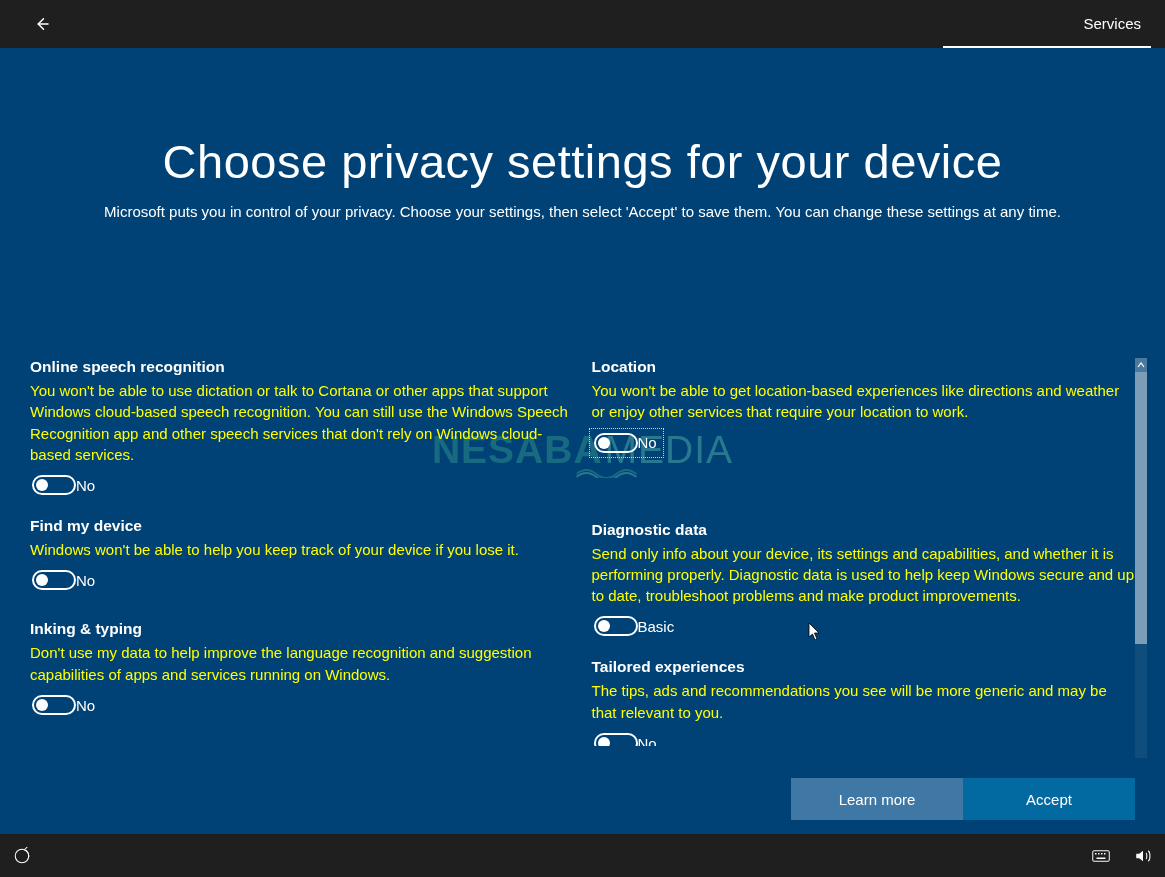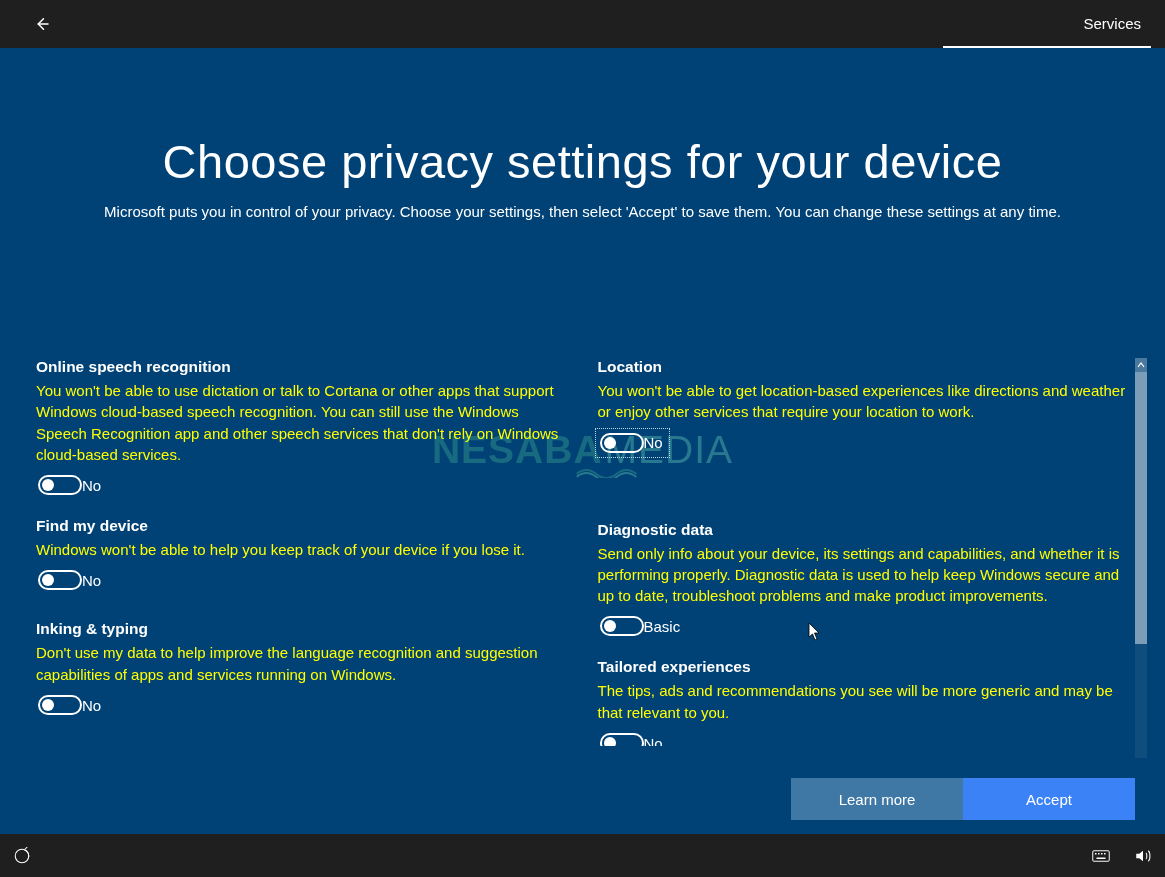--- a/index.html
+++ b/index.html
@@ -75,21 +75,20 @@
   .settings-grid {
     display: grid;
     grid-template-columns: 1fr 1fr;
     column-gap: 18px;
     height: 100%;
   }
   .col { display: flex; flex-direction: column; }
 
   .setting {
     margin-bottom: 18px;
-    margin-left: 6px;
   }
   .setting-title {
     font-weight: 700;
     font-size: 15.5px;
     color: #ffffff;
     margin-bottom: 4px;
   }
   .setting-desc {
     color: #ffff00;
     font-size: 15px;
@@ -200,21 +199,21 @@
     height: 42px;
     display: flex;
     align-items: center;
     justify-content: center;
     font-size: 15px;
     cursor: pointer;
     border: none;
     color: #ffffff;
   }
   .btn.secondary { background: #3f78a5; }
-  .btn.primary   { background: #3b82f6; }
+  .btn.primary   { background: #0369a1; }
 
   
   .systembar {
     position: absolute;
     left: 0; right: 0; bottom: 0;
     height: 43px;
     background: #1f1f1f;
     display: flex;
     align-items: center;
     padding: 0 12px;

